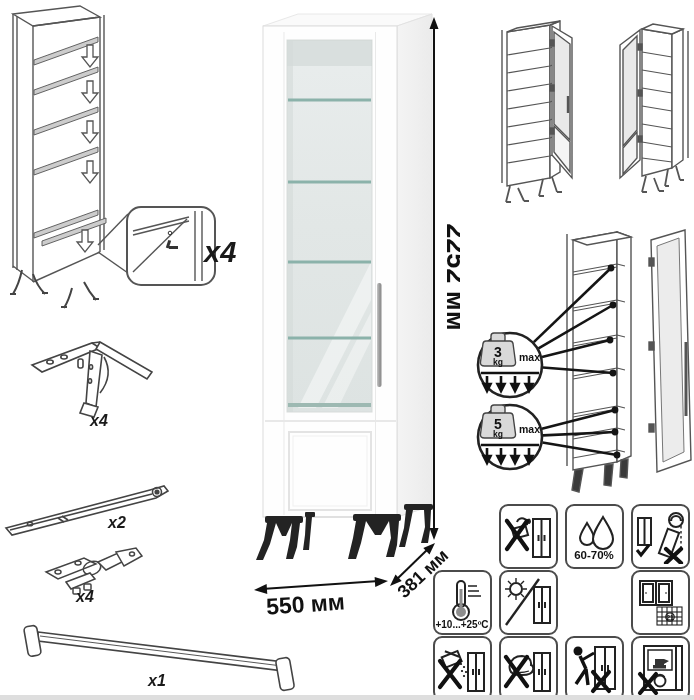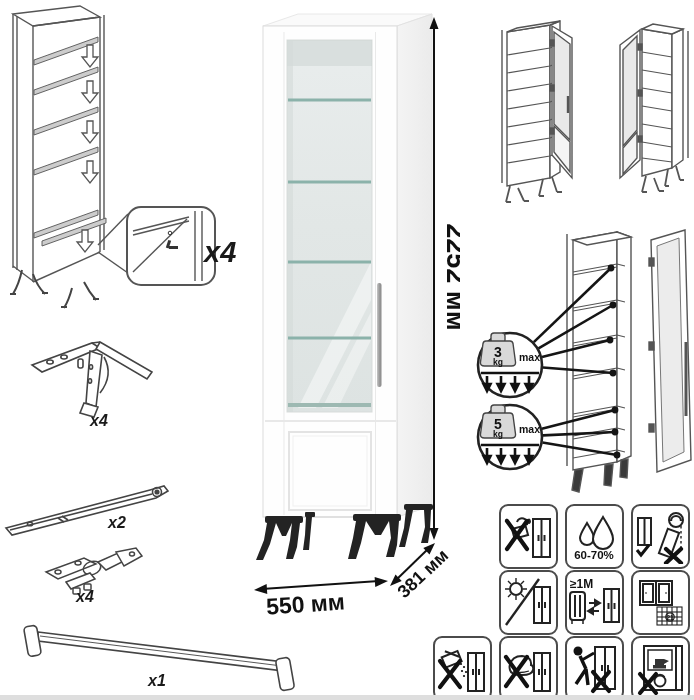--- a/index.html
+++ b/index.html
@@ -407,60 +407,49 @@
         <circle cx="43" cy="11" r="7"></circle>
         <path d="M38 12 a5 5 0 0 1 10 0" stroke-width="2.2"></path>
         <rect x="30" y="21" width="12" height="26" transform="rotate(20 36 34)"></rect>
         <path d="M48 17 V38" stroke-dasharray="2.5 2.5" stroke-width="1.4"></path>
       </g>
       <path d="M4 41 l4 5 l8 -10" stroke="#111" stroke-width="3" fill="none"></path>
       <path class="xmark" d="M33 40 L48 54 M48 40 L33 54"></path>
     </svg>
   </div>
 
+  <div class="pict" style="left:433px;top:570px">
+    <svg width="55" height="55" viewBox="0 0 55 55">
+      <g class="ico" stroke-width="2">
+        <rect x="22" y="6" width="8" height="26" rx="4"></rect>
+        <circle cx="26" cy="37" r="8"></circle>
+        <path d="M33 11 h9 M33 16 h11 M33 21 h13" stroke-width="1.6"></path>
+      </g>
+      <circle cx="26" cy="37" r="5" fill="#8d8d8d"></circle>
+      <rect x="24.5" y="14" width="3" height="22" fill="#8d8d8d"></rect>
+      <text x="27" y="52.5" text-anchor="middle" font-size="10" font-weight="bold" fill="#111">+10...+25ºC</text>
+    </svg>
+  </div>
 
   <div class="pict" style="left:499px;top:570px">
     <svg width="55" height="55" viewBox="0 0 55 55">
       <g class="ico" stroke-width="1.8">
         <circle cx="15" cy="14" r="6"></circle>
         <path d="M15 3 v4 M15 21 v4 M4 14 h4 M22 14 h4 M7 6 l3 3 M23 6 l-3 3 M7 22 l3 -3 M23 22 l-3 -3" stroke-width="1.4"></path>
       </g>
       <line x1="5" y1="50" x2="38" y2="4" stroke="#222" stroke-width="2.4"></line>
       <g class="ico" stroke-width="2.2">
         <rect x="33" y="12" width="16" height="36"></rect>
           <line x1="41" y1="12" x2="41" y2="48"></line>
         <line x1="38" y1="27" x2="38" y2="33"></line>
           <line x1="44" y1="27" x2="44" y2="33"></line>
       </g>
     </svg>
   </div>
 
-  <div class="pict" style="left:565px;top:570px">
-    <svg width="55" height="55" viewBox="0 0 55 55">
-      <text x="3" y="13" font-size="12" font-weight="bold" fill="#111">≥1M</text>
-      <g class="ico" stroke-width="1.9">
-        <rect x="3" y="17" width="15" height="28" rx="3"></rect>
-        <line x1="8" y1="20" x2="8" y2="42"></line>
-          <line x1="13" y1="20" x2="13" y2="42"></line>
-        <path d="M5 45 v4 M16 45 v4" stroke-width="1.5"></path>
-      </g>
-      <g stroke="#222" stroke-width="2" fill="#222">
-        <line x1="22" y1="28" x2="30" y2="28"></line>
-          <polygon points="33,28 28,25 28,31"></polygon>
-        <line x1="32" y1="36" x2="24" y2="36"></line>
-          <polygon points="21,36 26,33 26,39"></polygon>
-      </g>
-      <g class="ico" stroke-width="2.2">
-        <rect x="37" y="14" width="15" height="33"></rect>
-          <line x1="44.5" y1="14" x2="44.5" y2="47"></line>
-        <line x1="41.5" y1="28" x2="41.5" y2="34"></line>
-          <line x1="47.5" y1="28" x2="47.5" y2="34"></line>
-      </g>
-    </svg>
-  </div>
 
   <div class="pict" style="left:631px;top:570px">
     <svg width="55" height="55" viewBox="0 0 55 55">
       <g class="ico" stroke-width="1.7">
         <rect x="7" y="6" width="32" height="24"></rect>
         <line x1="23" y1="6" x2="23" y2="30"></line>
         <rect x="10" y="9" width="10" height="18"></rect>
         <rect x="26" y="9" width="10" height="18"></rect>
         <line x1="12" y1="18" x2="14" y2="18" stroke-width="1.2"></line>
         <line x1="32" y1="18" x2="34" y2="18" stroke-width="1.2"></line>

